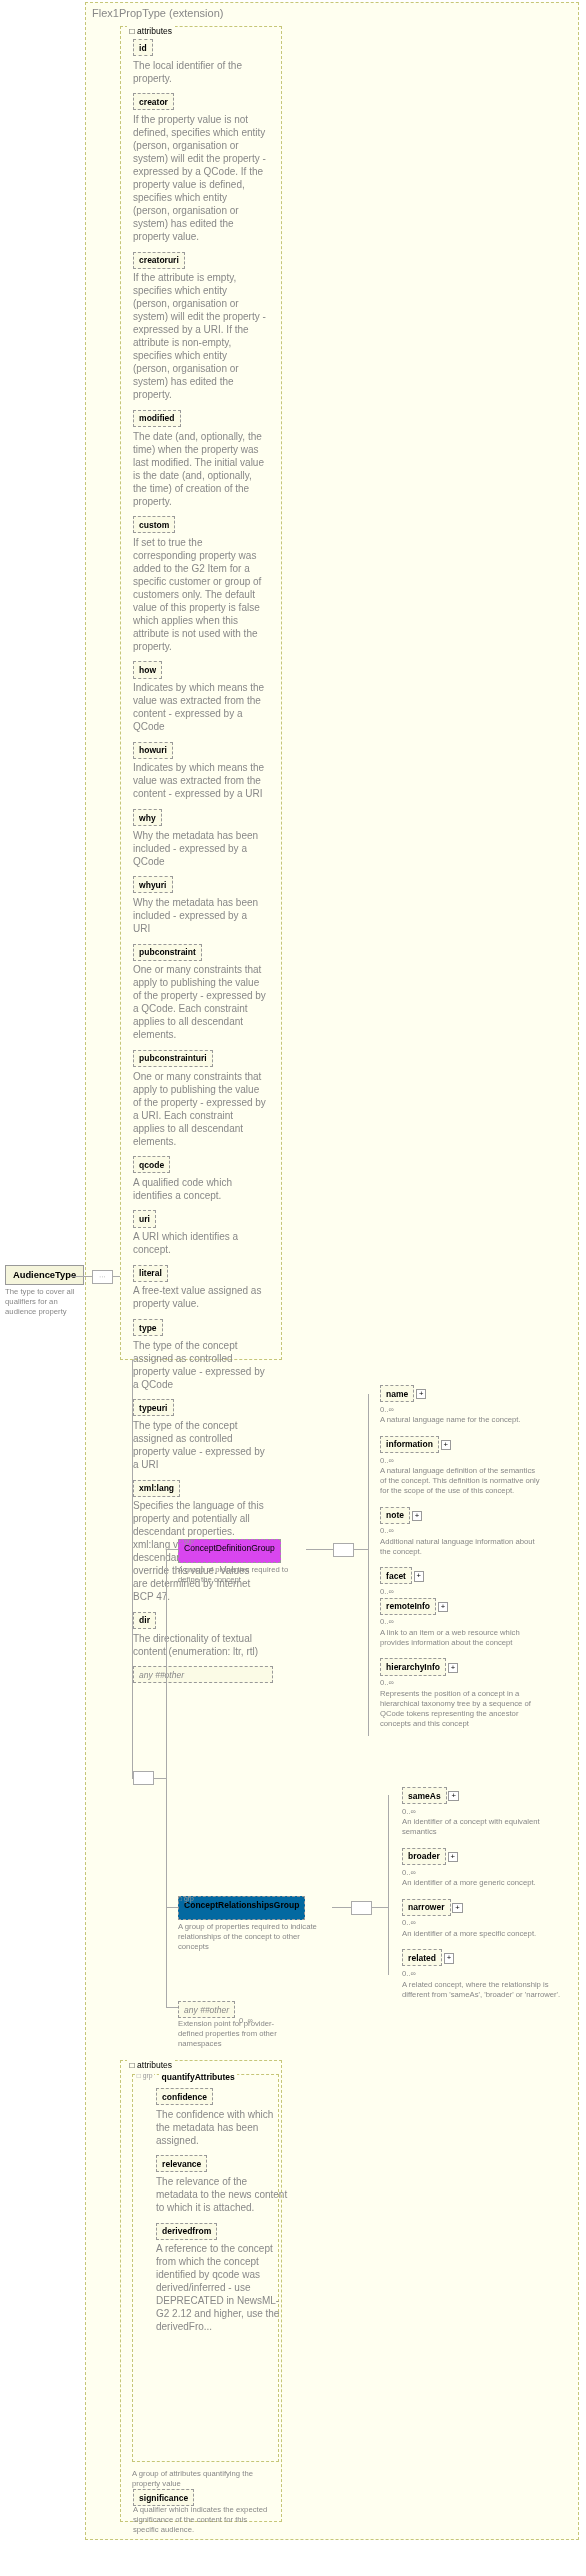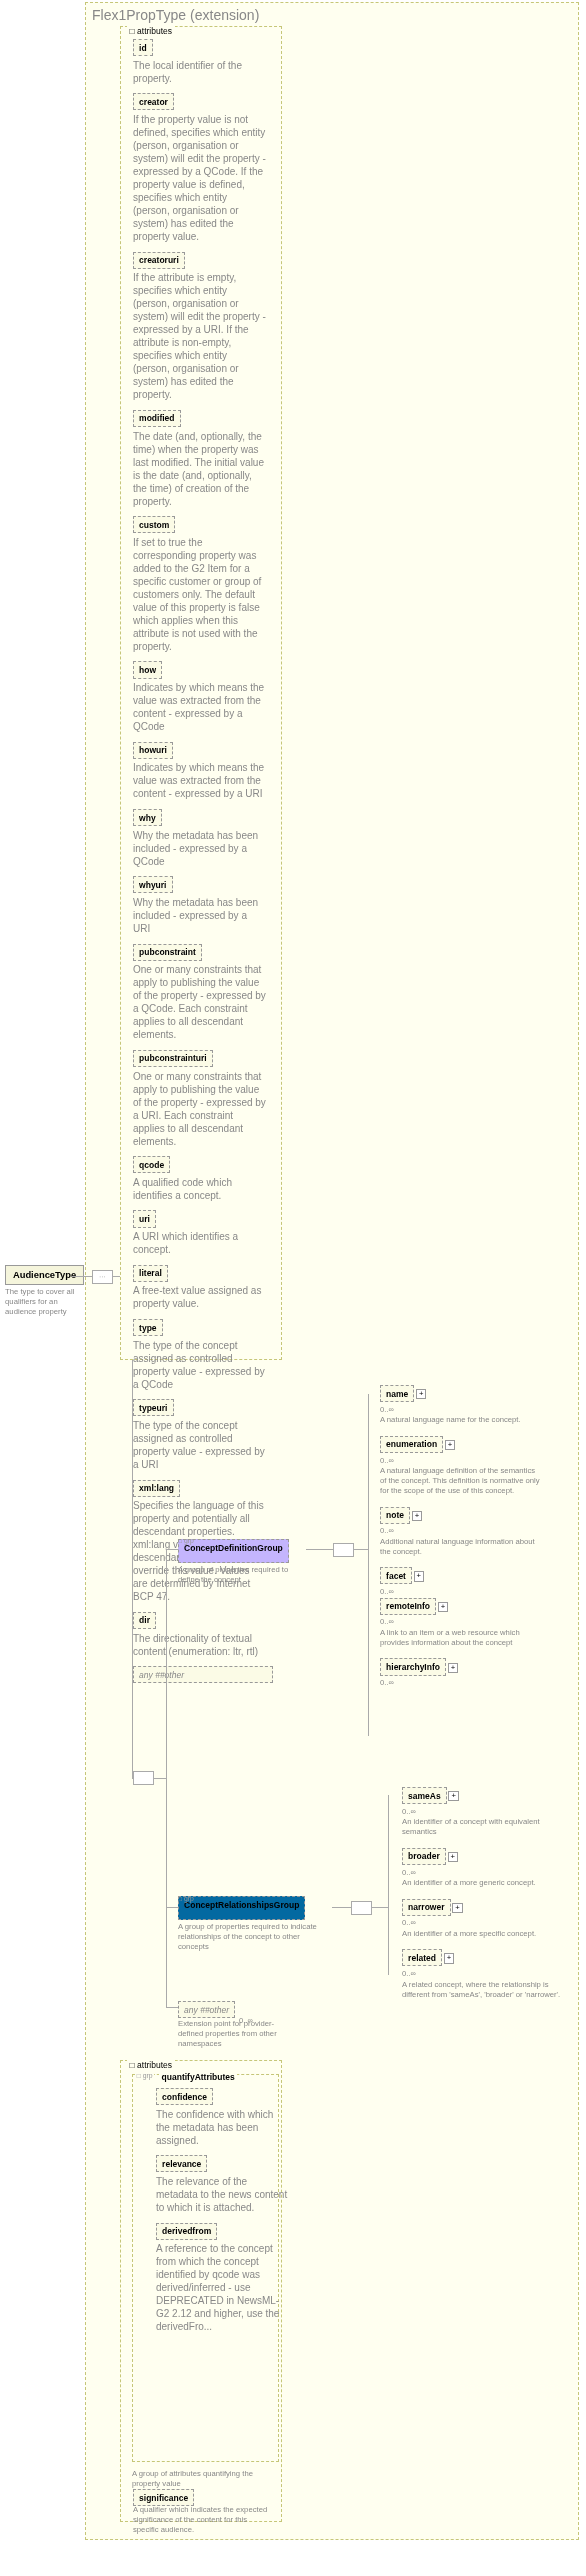--- a/index.html
+++ b/index.html
@@ -1,30 +1,30 @@
 <!DOCTYPE html>
 <html style="font-size:13.7px"><head>
 <meta charset="utf-8">
 <style>
 *{box-sizing:border-box;margin:0;padding:0;}
 body{background:#fff;font-family:Arial,Helvetica,sans-serif;font-size:8.5px;width:587px;position:relative;}
 .canvas{position:relative;width:587px;height:2576px;}
 .root-node{position:absolute;left:5.1px;top:1265px;border:0.9px solid #999;background:#f5f5dc;padding:3.4px 6.8px;font-weight:bold;font-size:9.4px;}
 .root-desc{position:absolute;left:5.1px;top:1287px;width:74px;font-size:7.7px;color:#888;line-height:1.3;}
-.ext-label{position:absolute;left:92px;top:6.8px;font-size:14px;color:#888;}
+.ext-label{position:absolute;left:92px;top:6.8px;font-size:11px;color:#888;}
 .ext-box{position:absolute;left:85px;top:1.7px;width:494px;height:2538px;border:1.7px dashed #c6c678;background:#fffff0;}
 .seq-inner{position:absolute;left:92px;top:1270px;width:20.5px;height:13.7px;border:0.9px solid #aaa;background:#fff;}
 .seq-dots1{position:absolute;left:99px;top:1273px;font-size:6.8px;color:#999;}
 .attr-box1{position:absolute;left:120px;top:26px;width:162px;height:1334px;border:0.9px dashed #c6c678;background:#fffff0;}
 .attr-hdr1{position:absolute;left:127px;top:26px;background:#fffff0;padding:0 2.6px;font-size:8.5px;z-index:5;}
 .attr-col{position:absolute;left:133px;top:39px;width:140px;}
 .a-node{border:0.9px dashed #999;background:#fbfbe6;padding:2.6px 5.1px;font-weight:bold;font-size:8.5px;margin-bottom:2.6px;display:inline-block;}
 .a-desc{font-size:10px;color:#888;line-height:1.3;margin-bottom:8.5px;width:133px;}
 .any-box{border:0.9px dashed #999;background:#fbfbe6;padding:2.6px 5.1px;font-size:8.5px;font-style:italic;color:#888;}
-.cdg-node{position:absolute;left:178px;top:1539px;border:0.9px dashed #999;background:#c4b5fd;padding:3.4px 5.1px 8.5px 5.1px;font-weight:bold;font-size:8.5px;}
+.cdg-node{position:absolute;left:178px;top:1539px;border:0.9px dashed #999;background:#d946ef;padding:3.4px 5.1px 8.5px 5.1px;font-weight:normal;font-size:8.5px;}
 .cdg-badge{position:absolute;left:178px;top:1537px;font-size:6.8px;color:#999;z-index:3;}
 .cdg-desc{position:absolute;left:178px;top:1565px;width:133px;font-size:7.7px;color:#888;line-height:1.3;}
 .seq-mid{position:absolute;left:333px;top:1543px;width:20.5px;height:13.7px;border:0.9px solid #aaa;background:#fff;}
 .crg-node{position:absolute;left:178px;top:1896px;border:0.9px dashed #999;background:#0369a1;padding:3.4px 5.1px 8.5px 5.1px;font-weight:bold;font-size:8.5px;}
 .crg-badge{position:absolute;left:178px;top:1895px;font-size:6.8px;color:#999;z-index:3;}
 .crg-desc{position:absolute;left:178px;top:1922px;width:145px;font-size:7.7px;color:#888;line-height:1.3;}
 .seq-crg{position:absolute;left:351px;top:1901px;width:20.5px;height:13.7px;border:0.9px solid #aaa;background:#fff;}
 .any2{position:absolute;left:178px;top:2001px;border:0.9px dashed #999;background:#fbfbe6;padding:2.6px 5.1px;font-size:8.5px;font-style:italic;color:#888;}
 .any2-cnt{position:absolute;left:239px;top:2016px;font-size:7.7px;color:#888;}
 .any2-desc{position:absolute;left:178px;top:2019px;width:120px;font-size:7.7px;color:#888;line-height:1.3;}
@@ -83,33 +83,34 @@
   <div class="cdg-desc">A group of properties required to define the concept</div>
   <div class="seq-mid"></div>
   <div class="conn conn-h" style="left:306px;top:1549px;width:27px;"></div>
   <div class="conn conn-h" style="left:354px;top:1549px;width:13.7px;"></div>
   <div class="conn conn-v" style="left:368px;top:1394px;height:342px;"></div>
 
   <div class="right-col" id="cdg-col">
       <div><span class="r-node">name</span><span class="r-plus">+</span></div>
       <span class="r-cnt">0..∞</span>
       <div class="r-desc">A natural language name for the concept.</div>
-      <div><span class="r-node">enumeration</span><span class="r-plus">+</span></div>
+      <div><span class="r-node">information</span><span class="r-plus">+</span></div>
       <span class="r-cnt">0..∞</span>
       <div class="r-desc">A natural language definition of the semantics of the concept. This definition is normative only for the scope of the use of this concept.</div>
       <div><span class="r-node">note</span><span class="r-plus">+</span></div>
       <span class="r-cnt">0..∞</span>
       <div class="r-desc">Additional natural language information about the concept.</div>
       <div><span class="r-node">facet</span><span class="r-plus">+</span></div>
       <span class="r-cnt">0..∞</span>
       <div><span class="r-node">remoteInfo</span><span class="r-plus">+</span></div>
       <span class="r-cnt">0..∞</span>
       <div class="r-desc">A link to an item or a web resource which provides information about the concept</div>
       <div><span class="r-node">hierarchyInfo</span><span class="r-plus">+</span></div>
       <span class="r-cnt">0..∞</span>
+      <div class="r-desc">Represents the position of a concept in a hierarchical taxonomy tree by a sequence of QCode tokens representing the ancestor concepts and this concept</div>
     </div>
 
   <div class="crg-badge">□ <span>grp</span></div>
   <div class="crg-node">ConceptRelationshipsGroup</div>
   <div class="crg-desc">A group of properties required to indicate relationships of the concept to other concepts</div>
   <div class="seq-crg"></div>
   <div class="conn conn-h" style="left:332px;top:1907px;width:19px;"></div>
   <div class="conn conn-h" style="left:371px;top:1907px;width:17px;"></div>
   <div class="conn conn-v" style="left:388px;top:1795px;height:180px;"></div>
 

